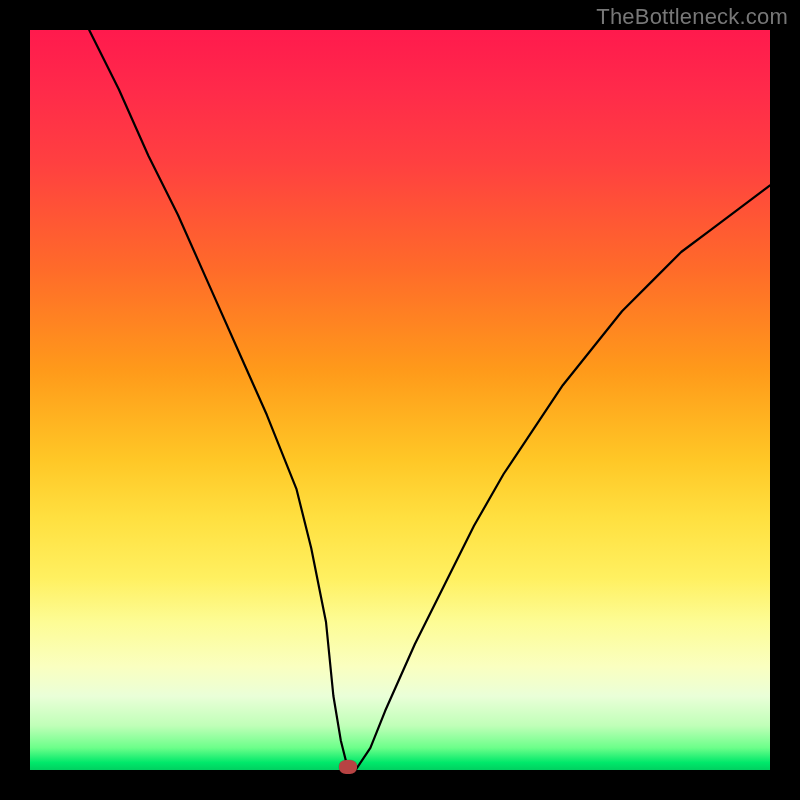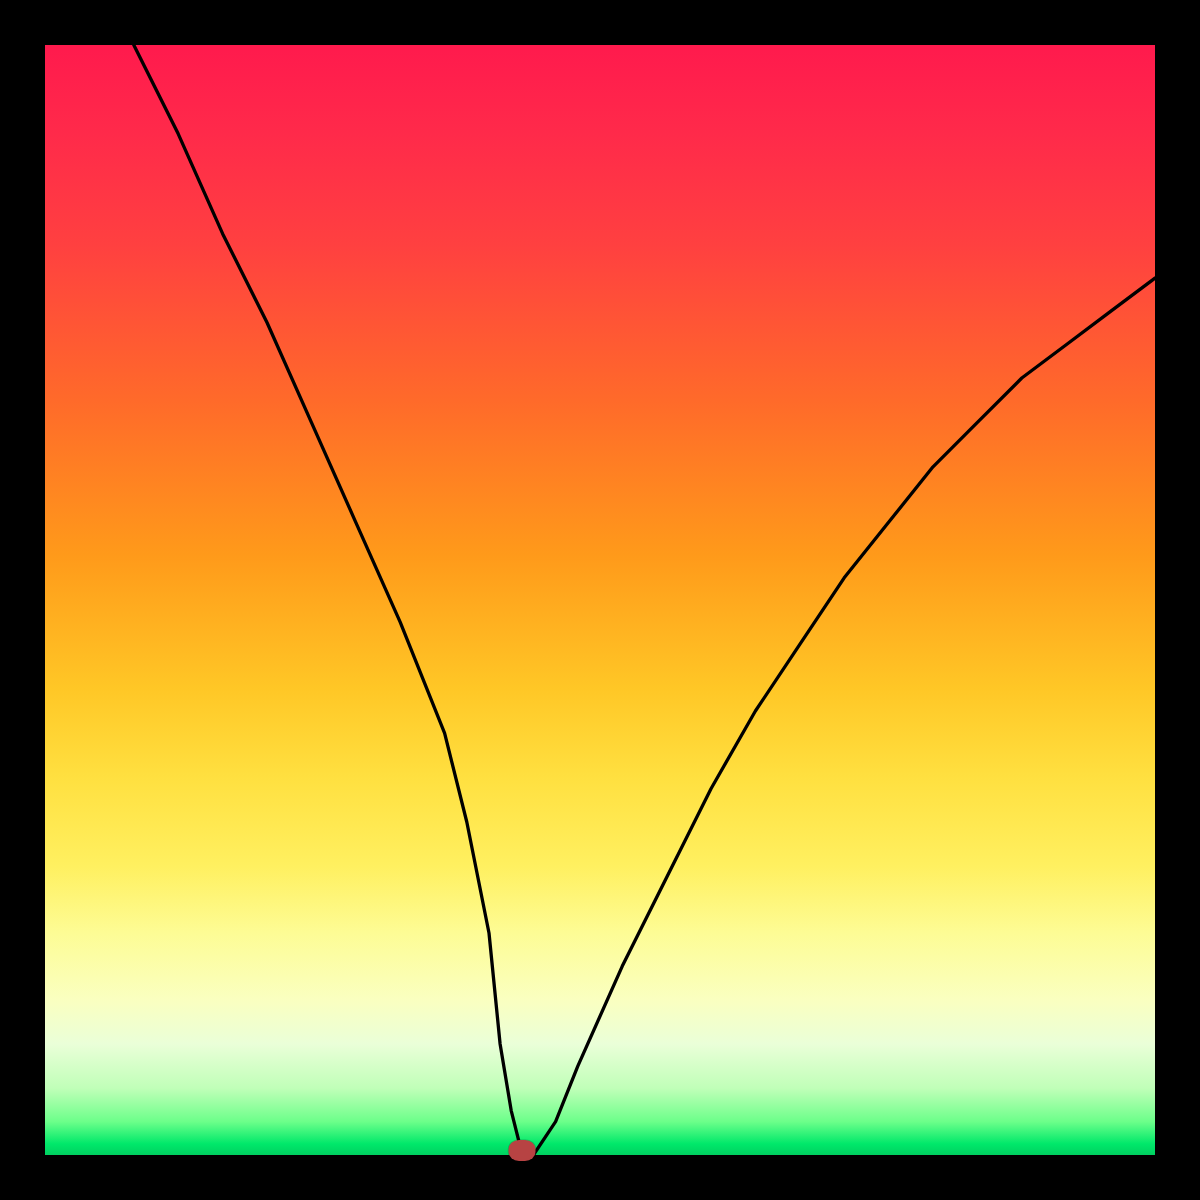--- a/index.html
+++ b/index.html
@@ -73,20 +73,21 @@
     border-radius: 7px / 6px;
     background: #b74343;
     box-shadow: 0 0 0 0.5px rgba(0,0,0,0.15);
     transform: translate(-50%, -50%);
   }
 </style>
 </head>
 <body>
 
 <div class="frame">
+  <div class="watermark">TheBottleneck.com</div>
 
   <div class="plot-area">
     <svg class="curve-svg" viewBox="0 0 740 740" preserveAspectRatio="none">
       <path id="curve-path" class="curve-path" d="M59.2 0.0 L88.8 59.2 L118.4 125.8 L148.0 185.0 L177.6 251.6 L207.2 318.2 L236.8 384.8 L266.4 458.8 L281.2 518.0 L296.0 592.0 L303.4 666.0 L310.8 710.4 L318.2 740.0 L325.6 740.0 L340.4 717.8 L355.2 680.8 L384.8 614.2 L414.4 555.0 L444.0 495.8 L473.6 444.0 L503.2 399.6 L532.8 355.2 L562.4 318.2 L592.0 281.2 L621.6 251.6 L651.2 222.0 L680.8 199.8 L710.4 177.6 L740.0 155.4"></path>
     </svg>
     <div id="marker" class="marker" style="left: 318.2px; top: 737px;"></div>
   </div>
 </div>
 
 </body></html>

